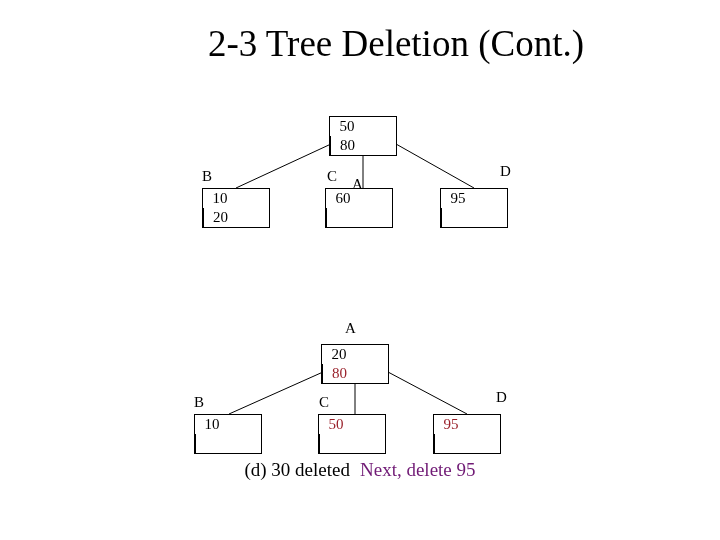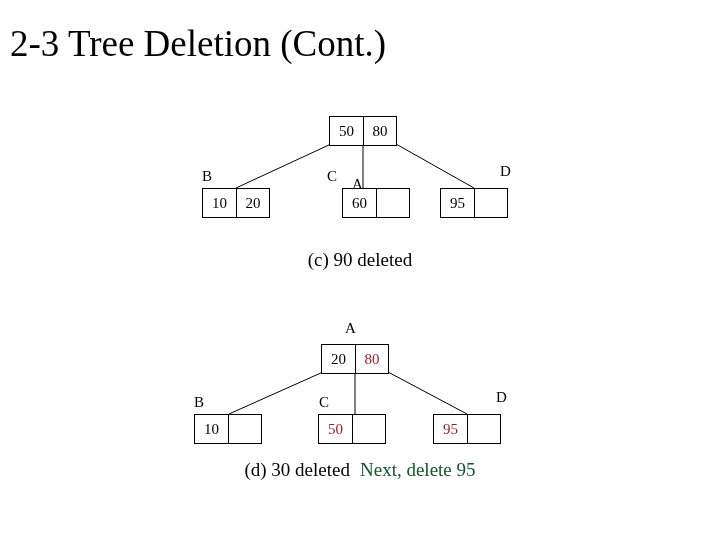--- a/index.html
+++ b/index.html
@@ -24,46 +24,46 @@
     width: 720px;
     height: 540px;
   }
 
   
   .slide-title {
     position: absolute;
     left: 0;
     top: 22px;
     width: 584px;
-    text-align: left;
+    text-align: right;
     font-size: 37px;
     line-height: 44px;
     letter-spacing: 0px;
     color: #000000;
     white-space: nowrap;
-    padding-left: 10px;
   }
 
   
   .tree {
     position: absolute;
     left: 0;
     width: 720px;
   }
   #tree-c { top: 85px; height: 140px; }
   #tree-d { top: 311px; height: 140px; }
 
   
   .node {
     position: absolute;
-    height: 30px;
+    height: 40px;
     border: 1px solid #000000;
     box-sizing: border-box;
     display: flex;
     background: #ffffff;
+    flex-direction: column;
   }
   .cell {
     width: 34px;
     height: 100%;
     box-sizing: border-box;
     display: flex;
     align-items: center;
     justify-content: center;
     font-size: 15px;
     line-height: 15px;
@@ -103,21 +103,21 @@
     left: 0;
     text-align: center;
     font-size: 19px;
     line-height: 24px;
     white-space: nowrap;
   }
   #caption-c { top: 248px; }
   #caption-d { top: 458px; }
   .caption .black-part { color: #000000; }
   .caption .red-part {
-    color: #14532d;
+    color: #701a75;
     margin-left: 10px;
   }
 </style>
 </head>
 <body>
 
 <div id="slide">
 
   <div class="slide-title">2-3 Tree Deletion (Cont.)</div>
 
@@ -138,35 +138,32 @@
       <div class="cell divider">80</div>
     </div>
 
     <div class="node-label" style="left:202px; top:83px;">B</div>
     <div class="node" style="left:202px; top:103px; width:68px;">
       <div class="cell">10</div>
       <div class="cell divider">20</div>
     </div>
 
     <div class="node-label" style="left:327px; top:83px;">C</div>
-    <div class="node" style="left:325px; top:103px; width:68px;margin-left:17px;">
+    <div class="node" style="left:325px; top:103px; width:68px;">
       <div class="cell">60</div>
       <div class="cell divider"></div>
     </div>
 
     <div class="node-label" style="left:500px; top:78px;">D</div>
     <div class="node" style="left:440px; top:103px; width:68px;">
       <div class="cell">95</div>
       <div class="cell divider"></div>
     </div>
   </div>
 
-  <div class="caption" id="caption-c">
-    <span class="black-part">(c) 90 deleted</span>
-  </div>
 
   <div class="tree" id="tree-d">
 
     <svg class="edges" viewBox="0 0 720 140" width="720" height="140">
 
       <line x1="323" y1="61" x2="229" y2="103" stroke="#000000" stroke-width="1"></line>
 
       <line x1="355" y1="61" x2="355" y2="103" stroke="#000000" stroke-width="1"></line>
 
       <line x1="388" y1="61" x2="467" y2="103" stroke="#000000" stroke-width="1"></line>

